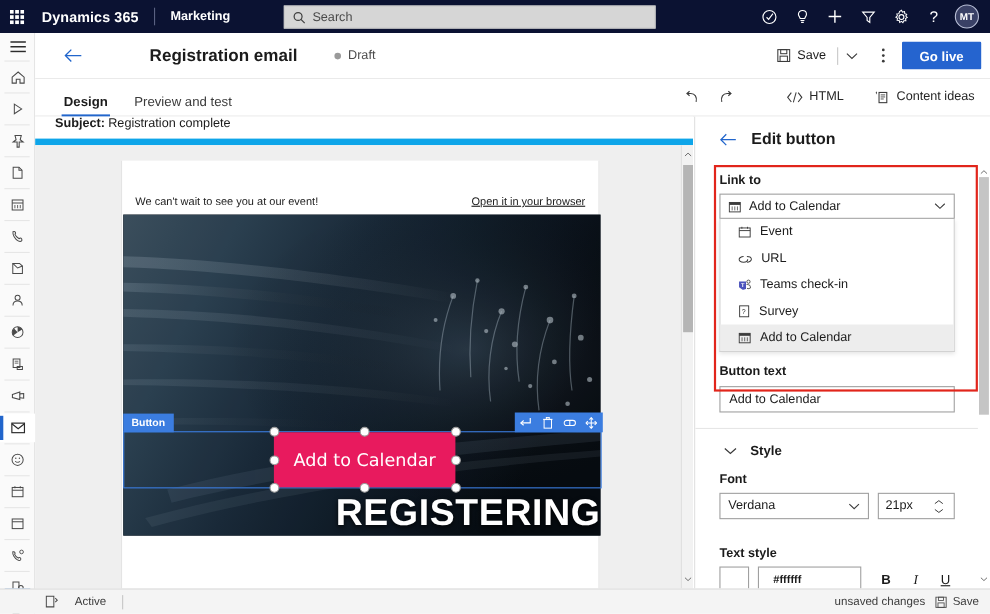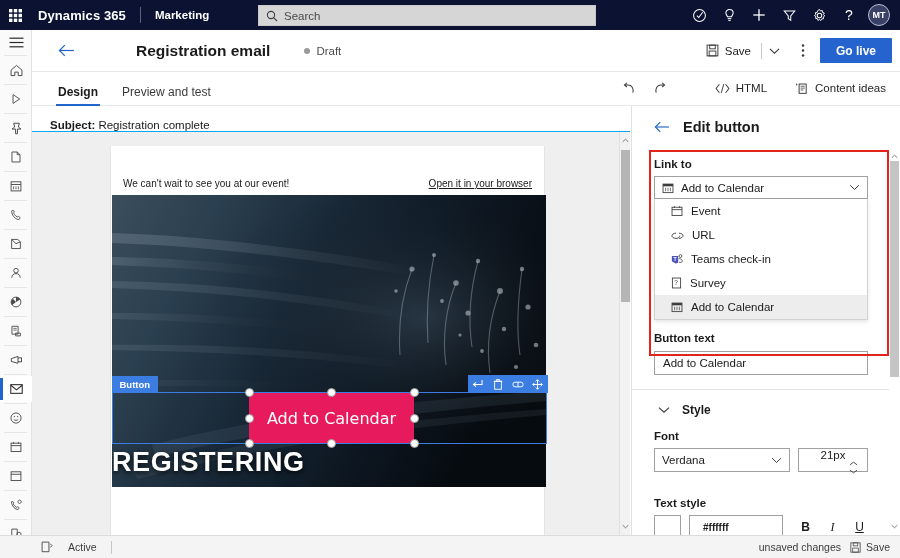--- a/index.html
+++ b/index.html
@@ -94,22 +94,22 @@
     content:""; position:absolute; left:-2px; right:-2px; bottom:-1px; height:2.5px; background:#2266cc;
   }
   .tab2 { margin-left:24px; }
   .tab-right { position:absolute; right:0; bottom:6px; display:flex; align-items:center; }
   .tool-ico { width:30px; height:22px; display:flex; align-items:center; justify-content:center; }
   .tool-txt { display:flex; align-items:center; gap:6px; font-size:11.5px; color:#262626; padding:0 14px; }
 
   
   .subjectbar {
     position:absolute; left:32px; top:106px; width:598px; height:26px;
-    background:#ffffff; border-bottom:1px solid #0ea5e9;
-    display:flex; align-items:flex-end; padding-left:18px;
+    background:#ffffff; border-bottom:6px solid #0ea5e9;
+    display:flex; align-items:flex-start; padding-left:18px;
   }
   .subjectbar .lbl { font-size:11.5px; font-weight:bold; color:#1b1b1b; }
   .subjectbar .val { font-size:11.5px; color:#1b1b1b; margin-left:3px; }
 
   
   .canvas {
     position:absolute; left:32px; top:132px; width:598px; height:403px;
     background:#efefef; overflow:hidden;
   }
   .canvas-scroll {
@@ -136,22 +136,22 @@
     background:#0d1720;
   }
   .hero-bg { position:absolute; inset:0; }
 
   .hero-h1 {
     position:absolute; left:0; right:0; top:228px; text-align:center; color:#ffffff;
     font-size:20px; font-weight:normal; letter-spacing:.2px;
     text-shadow: 0 1px 3px rgba(0,0,0,.75);
   }
   .hero-h2 {
-    position:absolute; left:0; right:0; top:252px; text-align:left; color:#ffffff;
-    font-size:27px; font-weight:bold; letter-spacing:.6px;
+    position:absolute; left:0; right:0; top:252px; text-align:right; color:#ffffff;
+    font-size:34px; font-weight:bold; letter-spacing:.6px;
     text-shadow: 0 2px 5px rgba(0,0,0,.8);
   }
 
   
   .selblock {
     position:absolute; left:112px; top:392px; width:435px; height:52px;
     border:1.5px solid #3b7de0;
   }
   .seltag {
     position:absolute; left:-1.5px; top:-17px; height:17px; background:#3b7de0; color:#ffffff;
@@ -204,21 +204,21 @@
   .dd-item.sel { background:#ededed; }
   .txt-ctl {
     height:24px; border:1px solid #a0a0a0; background:#ffffff; display:flex; align-items:center;
     padding:0 8px; font-size:11.5px; color:#1b1b1b;
   }
   .hr { height:1px; background:#e6e6e6; }
   .acc { display:flex; align-items:center; gap:12px; padding-left:4px; }
   .acc .t { font-size:12px; font-weight:bold; }
   .stepper {
     width:70px; height:24px; border:1px solid #a0a0a0; display:flex; align-items:center;
-    padding:0 6px; font-size:11.5px; position:relative;flex-direction:column;
+    padding:0 6px; font-size:11.5px; position:relative;
   }
   .sw { width:16px; display:flex; flex-direction:column; align-items:center; justify-content:center;
         margin-left:auto; gap:3px; }
   .swatch { width:27px; height:24px; border:1px solid #a0a0a0; background:#ffffff; }
   .hexfield {
     flex:1; height:24px; border:1px solid #a0a0a0; display:flex; align-items:center; padding-left:13px;
     font-size:10px; font-weight:bold; color:#1b1b1b;
   }
   .bold-i { width:17px; text-align:center; font-size:12px; font-weight:bold; }
   .ital-i { width:17px; text-align:center; font-size:12px; font-style:italic; font-family:"Liberation Serif",serif; }

